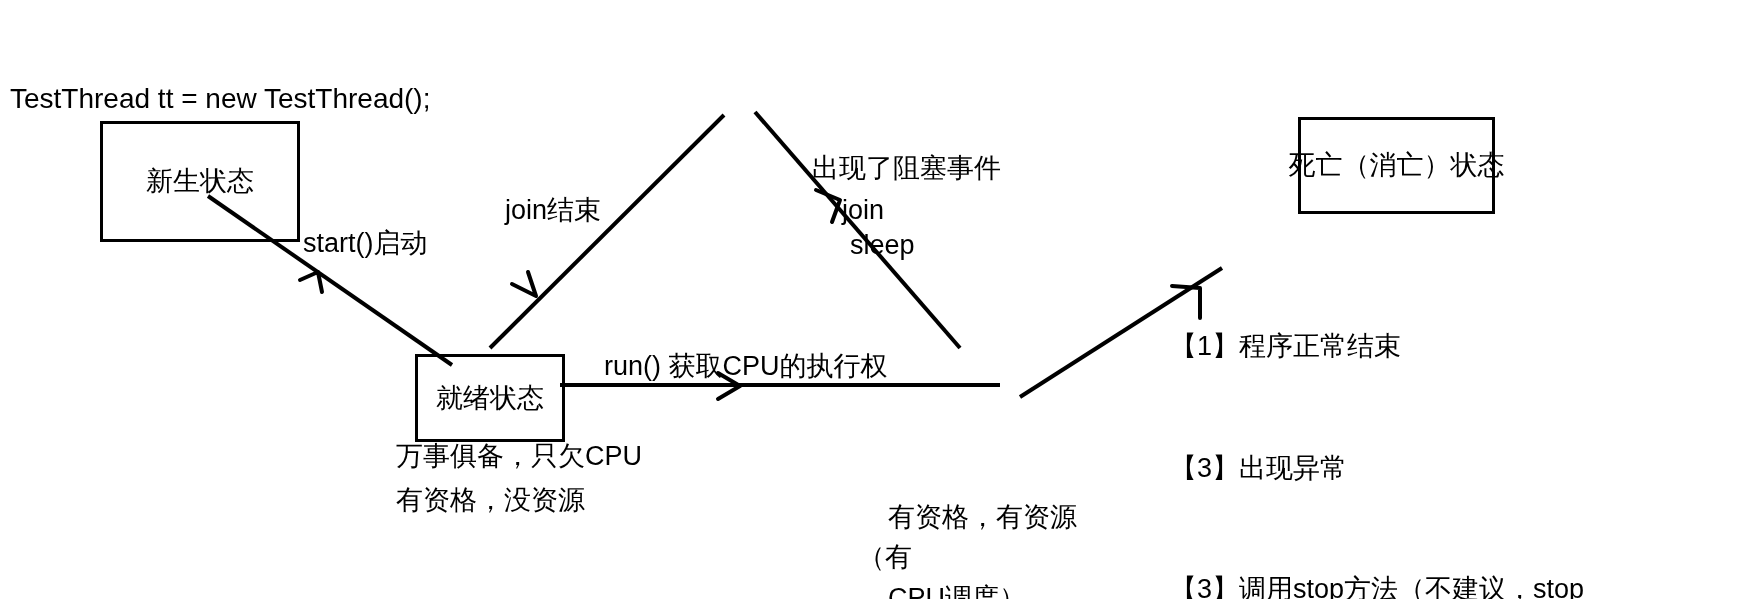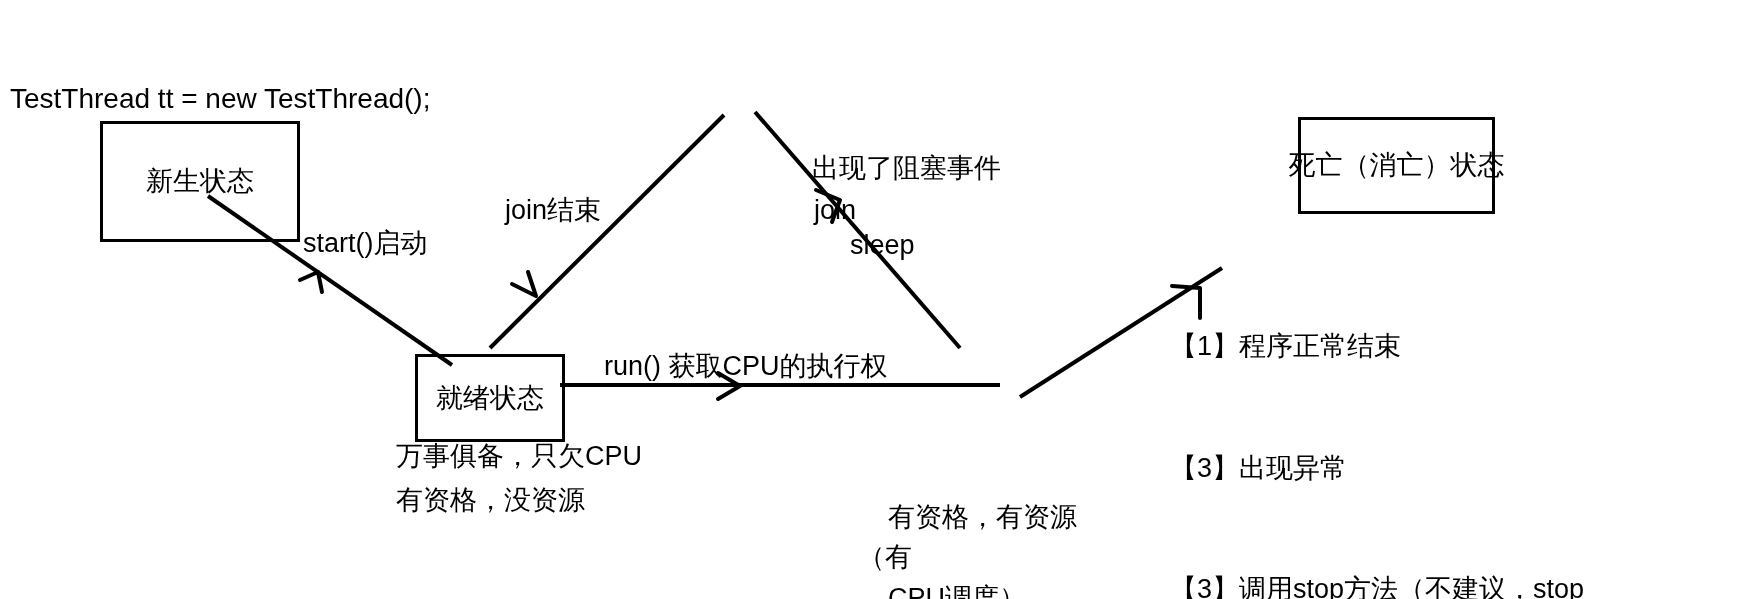--- a/index.html
+++ b/index.html
@@ -59,21 +59,21 @@
   #node-blocked     { left: 617px;  top: 37px;  width: 192px; height: 104px; }
   #node-ready       { left: 415px;  top: 354px; width: 150px; height: 88px; }
   #node-running     { left: 946px;  top: 352px; width: 200px; height: 81px; }
   #node-dead        { left: 1298px; top: 117px; width: 197px; height: 97px; }
 
   #lbl-start        { left: 303px;  top: 225px; }
   #lbl-end-block    { left: 520px;  top: 150px; }
   #lbl-join-end     { left: 505px;  top: 192px; }
   #lbl-sleep-end    { left: 498px;  top: 232px; }
   #lbl-block-event  { left: 812px;  top: 150px; }
-  #lbl-join         { left: 814px;  top: 192px; }
+  #lbl-join         { left: 842px;  top: 192px; }
   #lbl-sleep        { left: 850px;  top: 227px; }
   #lbl-run          { left: 604px;  top: 348px; }
 
   #note-ready-1     { left: 396px;  top: 438px; }
   #note-ready-2     { left: 396px;  top: 482px; }
   #note-running     { left: 858px;  top: 456px; width: 230px; }
   #note-dead        { left: 1170px; top: 245px; width: 420px; }
   #note-dead .ln    { display: block; }
 </style>
 </head>

